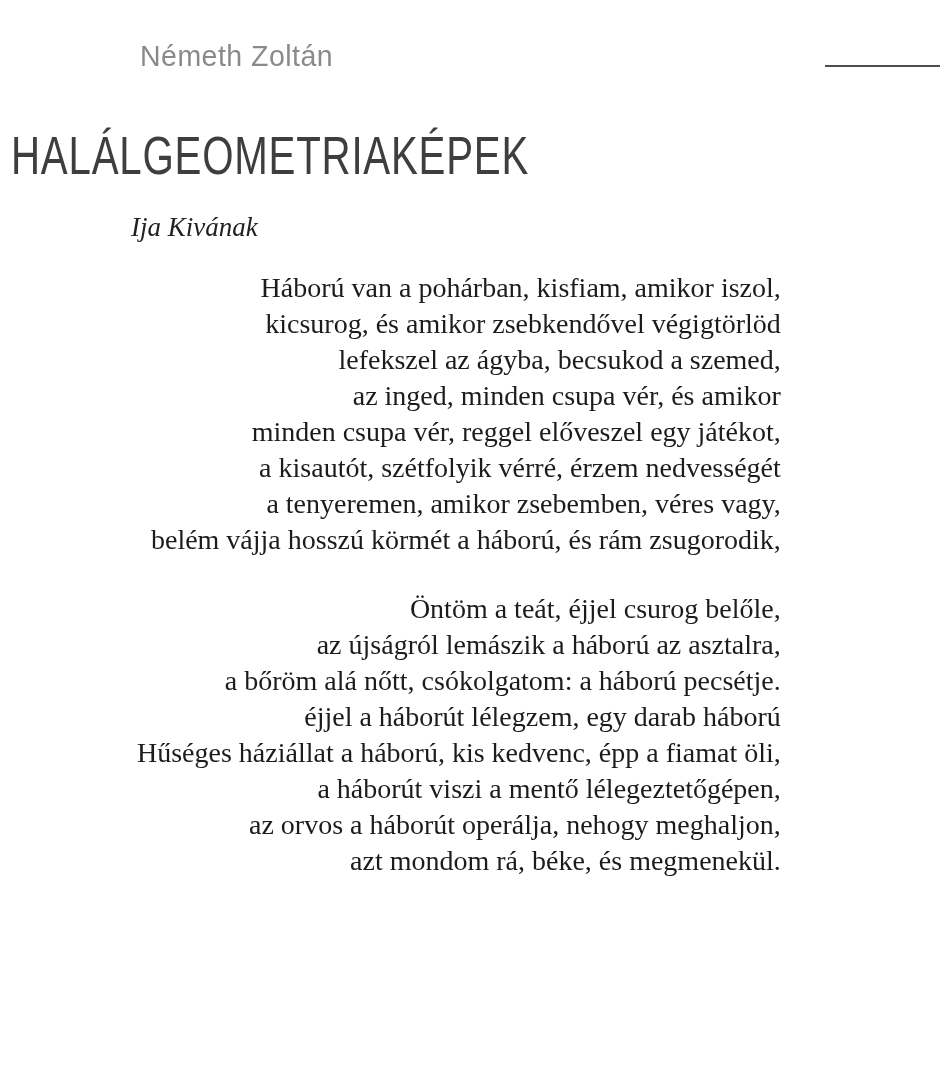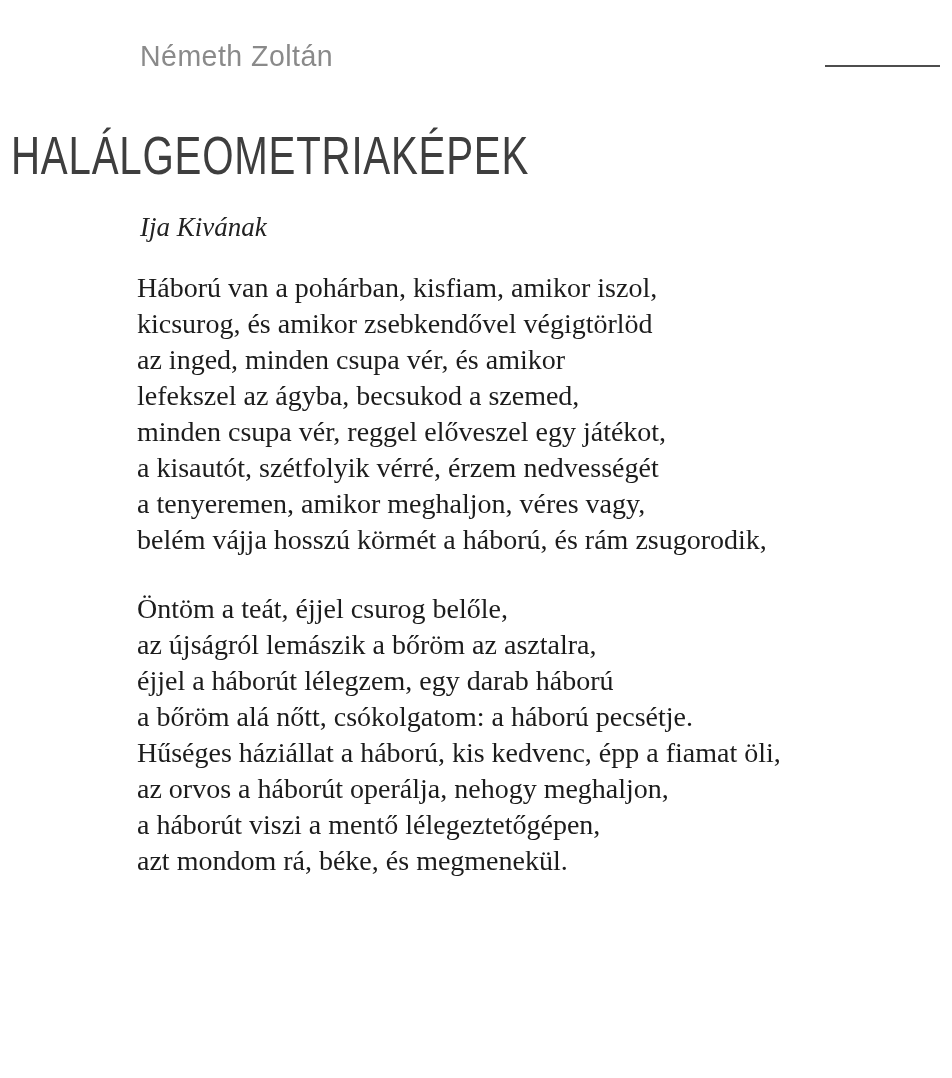--- a/index.html
+++ b/index.html
@@ -46,39 +46,40 @@
     font-size: 53px;
     line-height: 56px;
     color: #3e3e3e;
     letter-spacing: 1px;
     transform: scaleX(0.76);
     transform-origin: left top;
     white-space: nowrap;
   }
   .dedication {
     position: absolute;
-    left: 140px;
+    left: 131px;
     top: 212px;
     font-family: "Liberation Serif", serif;
     font-style: italic;
     font-size: 27px;
     color: #222222;
     white-space: nowrap;
   }
   .poem {
     position: absolute;
     left: 137px;
     top: 270px;
     font-family: "Liberation Serif", serif;
     font-size: 28px;
     line-height: 36px;
     color: #1c1c1c;
   }
   .stanza {
     margin: 0 0 33px 0;
+    text-align: right;
   }
   .poem-line {
     white-space: nowrap;
   }
 </style>
 </head>
 <body>
 
 <div class="page">
   <div class="author">Németh Zoltán</div>
@@ -86,31 +87,31 @@
   <div class="top-rule"></div>
 
   <div class="title">HALÁLGEOMETRIAKÉPEK</div>
 
   <div class="dedication">Ija Kivának</div>
 
   <div class="poem">
       <div class="stanza">
         <div class="poem-line">Háború van a pohárban, kisfiam, amikor iszol,</div>
         <div class="poem-line">kicsurog, és amikor zsebkendővel végigtörlöd</div>
+        <div class="poem-line">lefekszel az ágyba, becsukod a szemed,</div>
         <div class="poem-line">az inged, minden csupa vér, és amikor</div>
-        <div class="poem-line">lefekszel az ágyba, becsukod a szemed,</div>
         <div class="poem-line">minden csupa vér, reggel előveszel egy játékot,</div>
         <div class="poem-line">a kisautót, szétfolyik vérré, érzem nedvességét</div>
-        <div class="poem-line">a tenyeremen, amikor meghaljon, véres vagy,</div>
+        <div class="poem-line">a tenyeremen, amikor zsebemben, véres vagy,</div>
         <div class="poem-line">belém vájja hosszú körmét a háború, és rám zsugorodik,</div>
       </div>
       <div class="stanza">
         <div class="poem-line">Öntöm a teát, éjjel csurog belőle,</div>
-        <div class="poem-line">az újságról lemászik a bőröm az asztalra,</div>
+        <div class="poem-line">az újságról lemászik a háború az asztalra,</div>
+        <div class="poem-line">a bőröm alá nőtt, csókolgatom: a háború pecsétje.</div>
         <div class="poem-line">éjjel a háborút lélegzem, egy darab háború</div>
-        <div class="poem-line">a bőröm alá nőtt, csókolgatom: a háború pecsétje.</div>
         <div class="poem-line">Hűséges háziállat a háború, kis kedvenc, épp a fiamat öli,</div>
+        <div class="poem-line">a háborút viszi a mentő lélegeztetőgépen,</div>
         <div class="poem-line">az orvos a háborút operálja, nehogy meghaljon,</div>
-        <div class="poem-line">a háborút viszi a mentő lélegeztetőgépen,</div>
         <div class="poem-line">azt mondom rá, béke, és megmenekül.</div>
       </div>
     </div>
 </div>
 
 </body></html>

